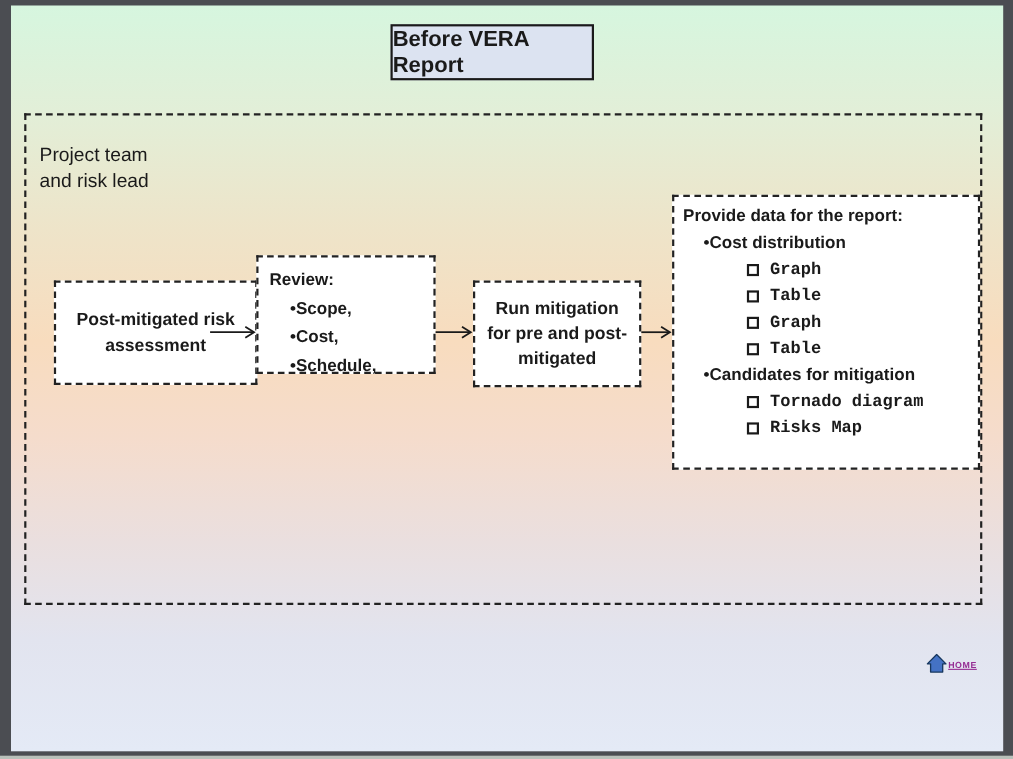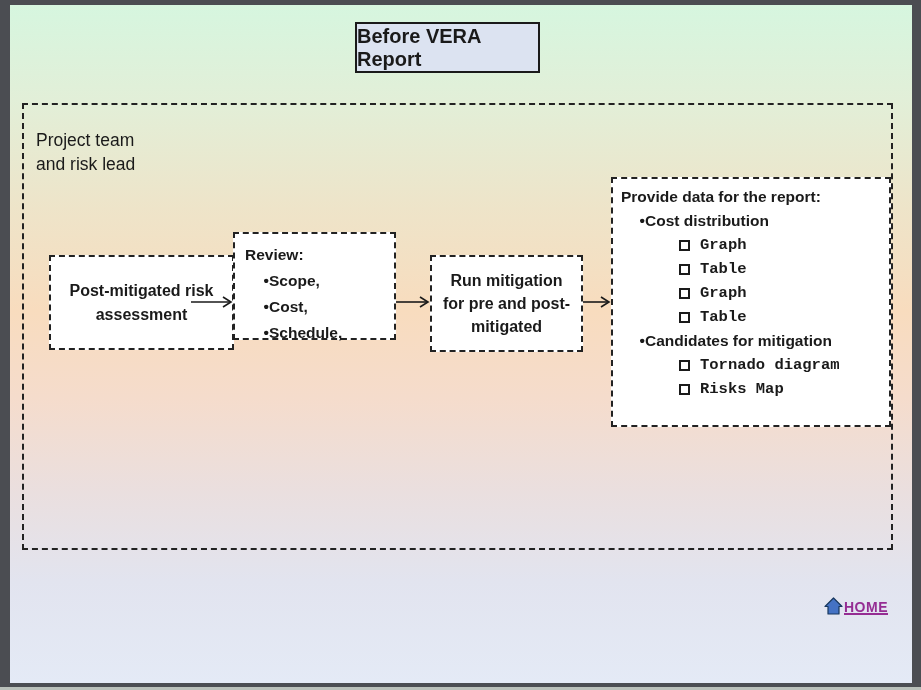--- a/index.html
+++ b/index.html
@@ -116,21 +116,21 @@
     top: 589px; right: 24px;
     display: flex;
     align-items: center;
     text-decoration: none;
     cursor: pointer;
   }
   .home-icon-svg { display: block; margin-right: 1px; }
   .home-text {
     color: #952d93;
     font-weight: bold;
-    font-size: 20px;
+    font-size: 12px;
     font-variant: small-caps;
     text-transform: lowercase;
     text-decoration: underline;
     letter-spacing: 0.5px;
   }
 </style>
 </head>
 <body>
 
 <div class="slide">

